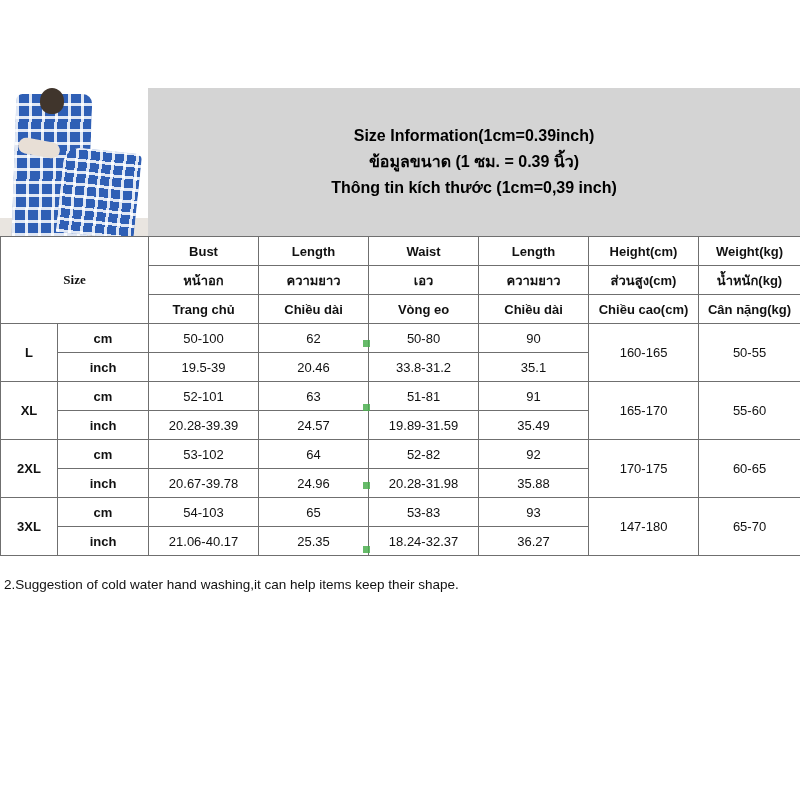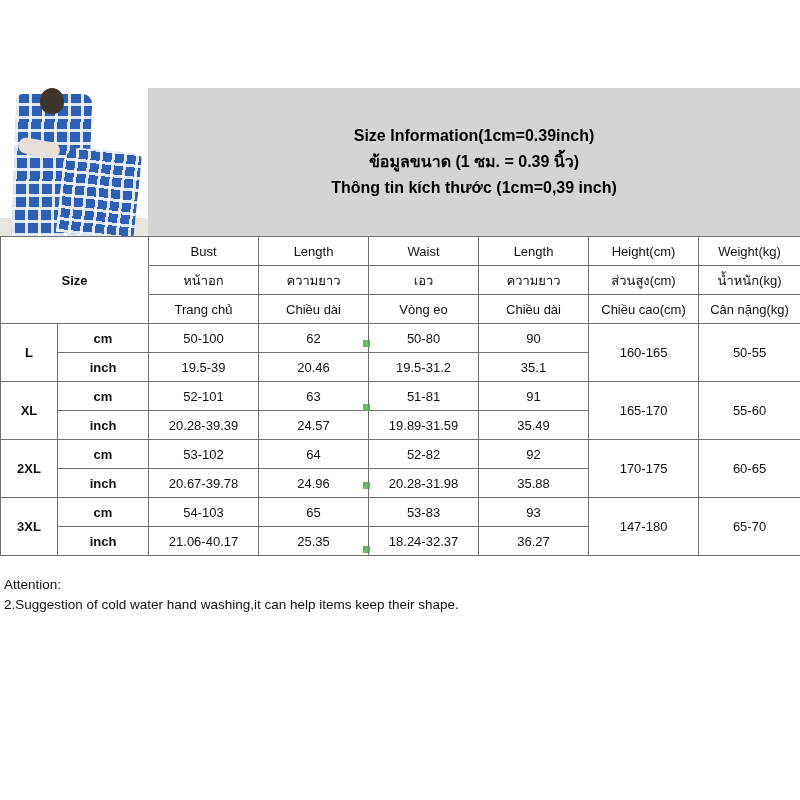--- a/index.html
+++ b/index.html
@@ -136,26 +136,27 @@
     text-align: center;
     vertical-align: middle;
     font-size: 13px;
     color: #111111;
     padding: 0;
     height: 28px;
     background: #ffffff;
   }
   td.hdr {
     background: #d4d4d4;
-    font-weight: normal;
+    font-weight: bold;
   }
   td.size-word {
     background: #d4d4d4;
     font-weight: bold;
     font-size: 22px;
+    font-family: Liberation Serif, serif;
   }
   td.size-label {
     font-weight: bold;
     font-size: 14px;
   }
   td.unit {
     font-weight: bold;
     font-size: 13px;
   }
   td.hdr-th {
@@ -265,21 +266,21 @@
         <td>62</td>
         <td>50-80</td>
         <td>90</td>
         <td rowspan="2">160-165</td>
         <td rowspan="2">50-55</td>
       </tr>
       <tr>
         <td class="unit">inch</td>
         <td>19.5-39</td>
         <td>20.46</td>
-        <td>19.5-31.2</td>
+        <td>33.8-31.2</td>
         <td>35.1</td>
       </tr>
 
       <tr>
         <td class="size-label" rowspan="2">XL</td>
         <td class="unit">cm</td>
         <td>52-101</td>
         <td>63</td>
         <td>51-81</td>
         <td>91</td>
@@ -331,17 +332,16 @@
       </tr>
     </tbody>
   </table>
 
   <div class="tick" style="left:363px; top:340px;"></div>
   <div class="tick" style="left:363px; top:404px;"></div>
   <div class="tick" style="left:363px; top:482px;"></div>
   <div class="tick" style="left:363px; top:546px;"></div>
 
   <div class="attention">
-    <div>Attention:</div>
     <div>2.Suggestion of cold water hand washing,it can help items keep their shape.</div>
   </div>
 
 </div>
 
 </body></html>

